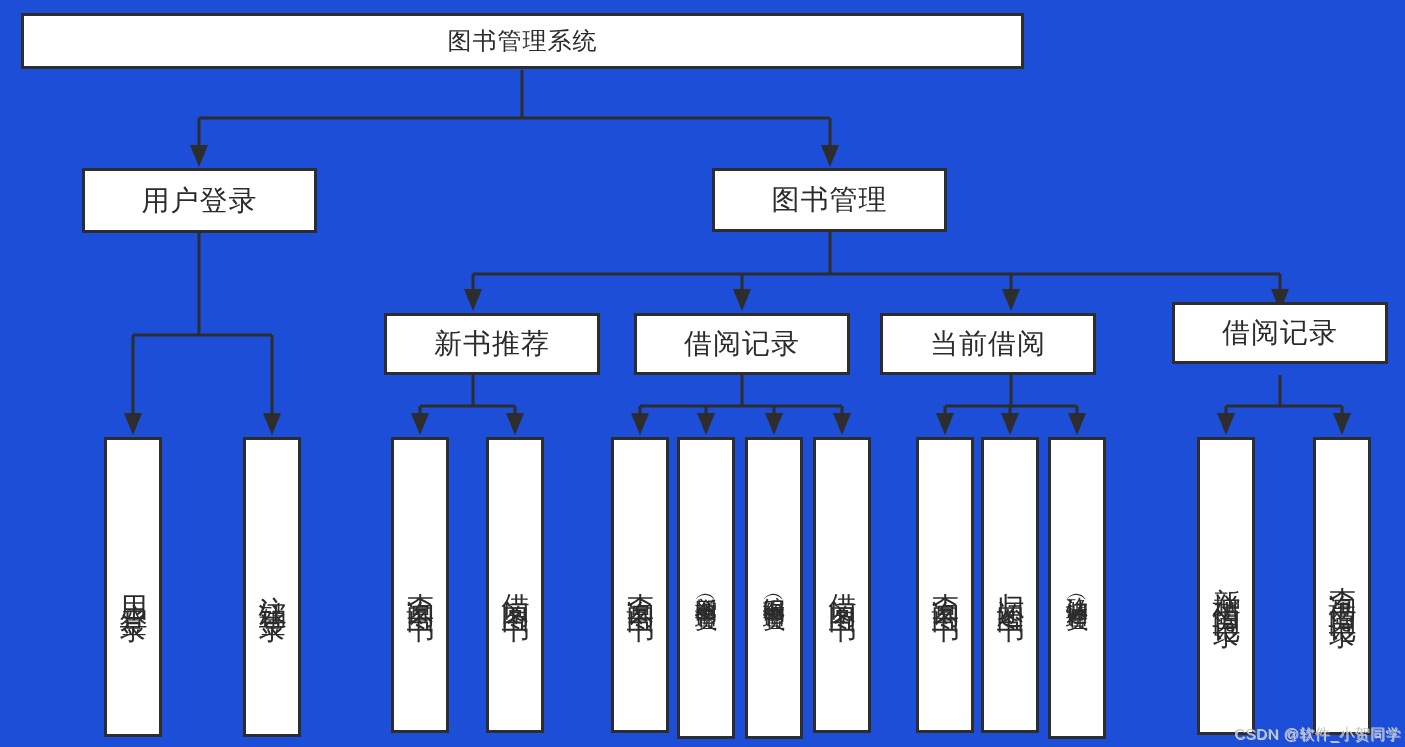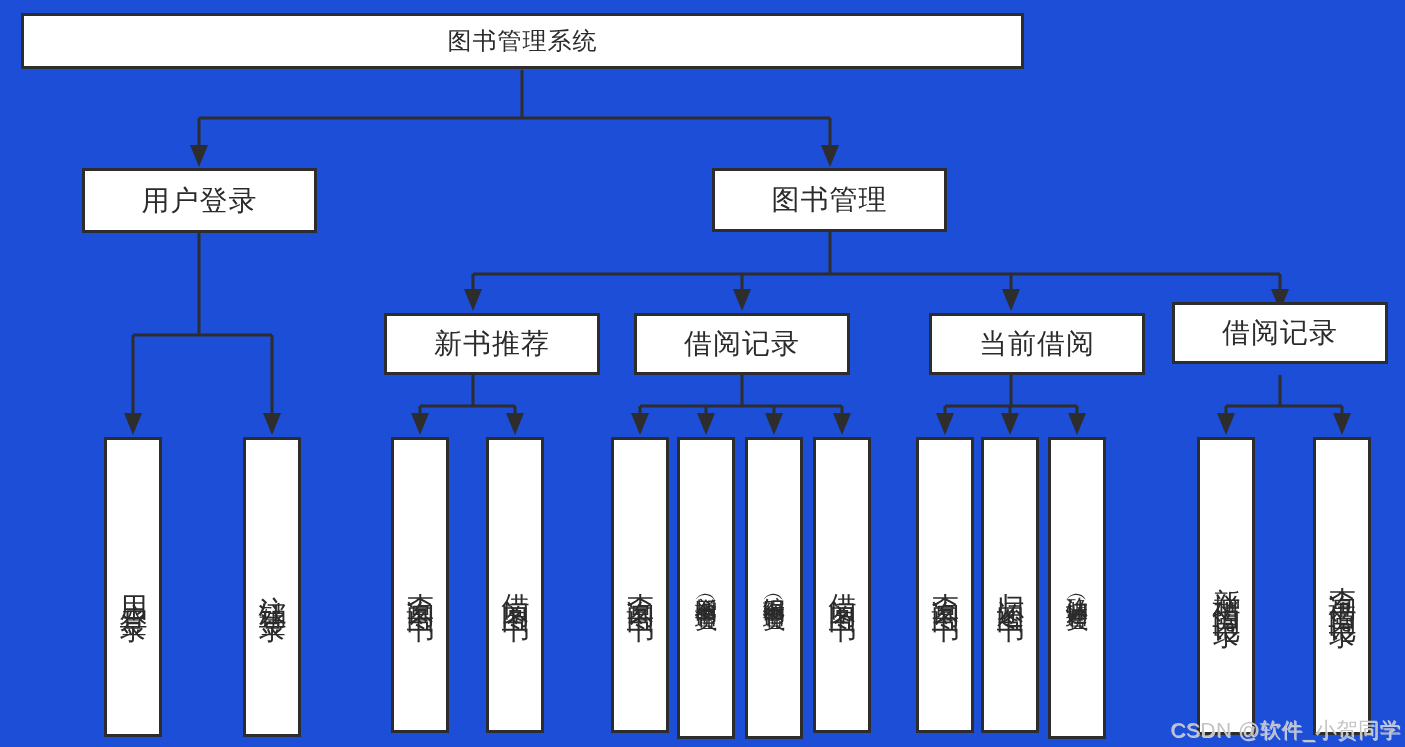--- a/index.html
+++ b/index.html
@@ -37,21 +37,21 @@
     letter-spacing:7px;
   }
   .v.tight .lbl{
     font-size:22px;
     letter-spacing:2px;
   }
   .watermark{
     position:absolute;
     right:4px;bottom:3px;
     z-index:3;
-    font-size:21px;
+    font-size:15px;
     color:#c3c3c3;
     letter-spacing:.5px;
     text-shadow:1px 1px 0 rgba(255,255,255,.7);
   }
 </style>
 </head>
 <body>
 
 <div class="canvas">
 
@@ -115,21 +115,21 @@
   <div class="box" style="left:712px;top:168px;width:235px;height:64px">
     <span class="lbl">图书管理</span>
   </div>
 
   <div class="box" style="left:384px;top:313px;width:216px;height:62px">
     <span class="lbl">新书推荐</span>
   </div>
   <div class="box" style="left:634px;top:313px;width:216px;height:62px">
     <span class="lbl">借阅记录</span>
   </div>
-  <div class="box" style="left:929px;top:313px;width:216px;height:62px">
+  <div class="box" style="left:880px;top:313px;width:216px;height:62px">
     <span class="lbl">当前借阅</span>
   </div>
   <div class="box" style="left:1172px;top:302px;width:216px;height:62px">
     <span class="lbl">借阅记录</span>
   </div>
 
   <div class="box v" style="left:104px;top:437px;width:58px;height:300px">
     <span class="lbl">用户登录</span>
   </div>
   <div class="box v" style="left:243px;top:437px;width:58px;height:300px">

